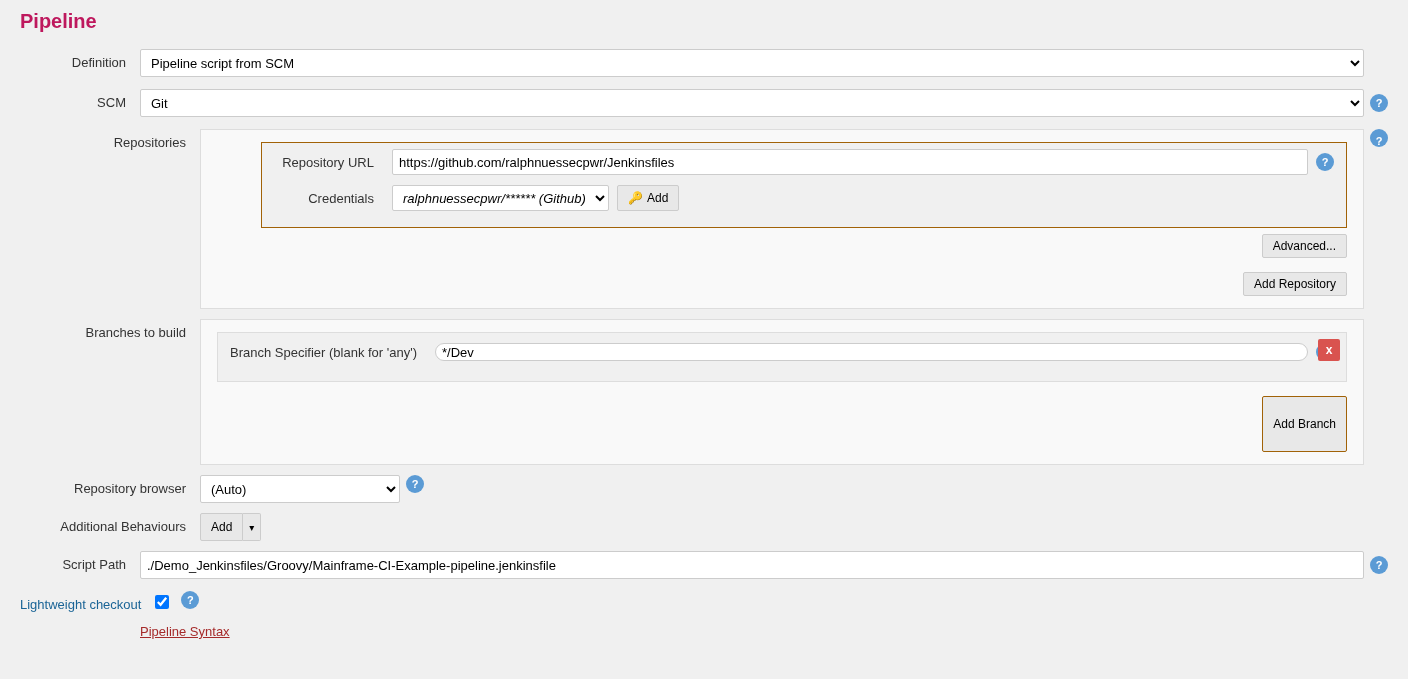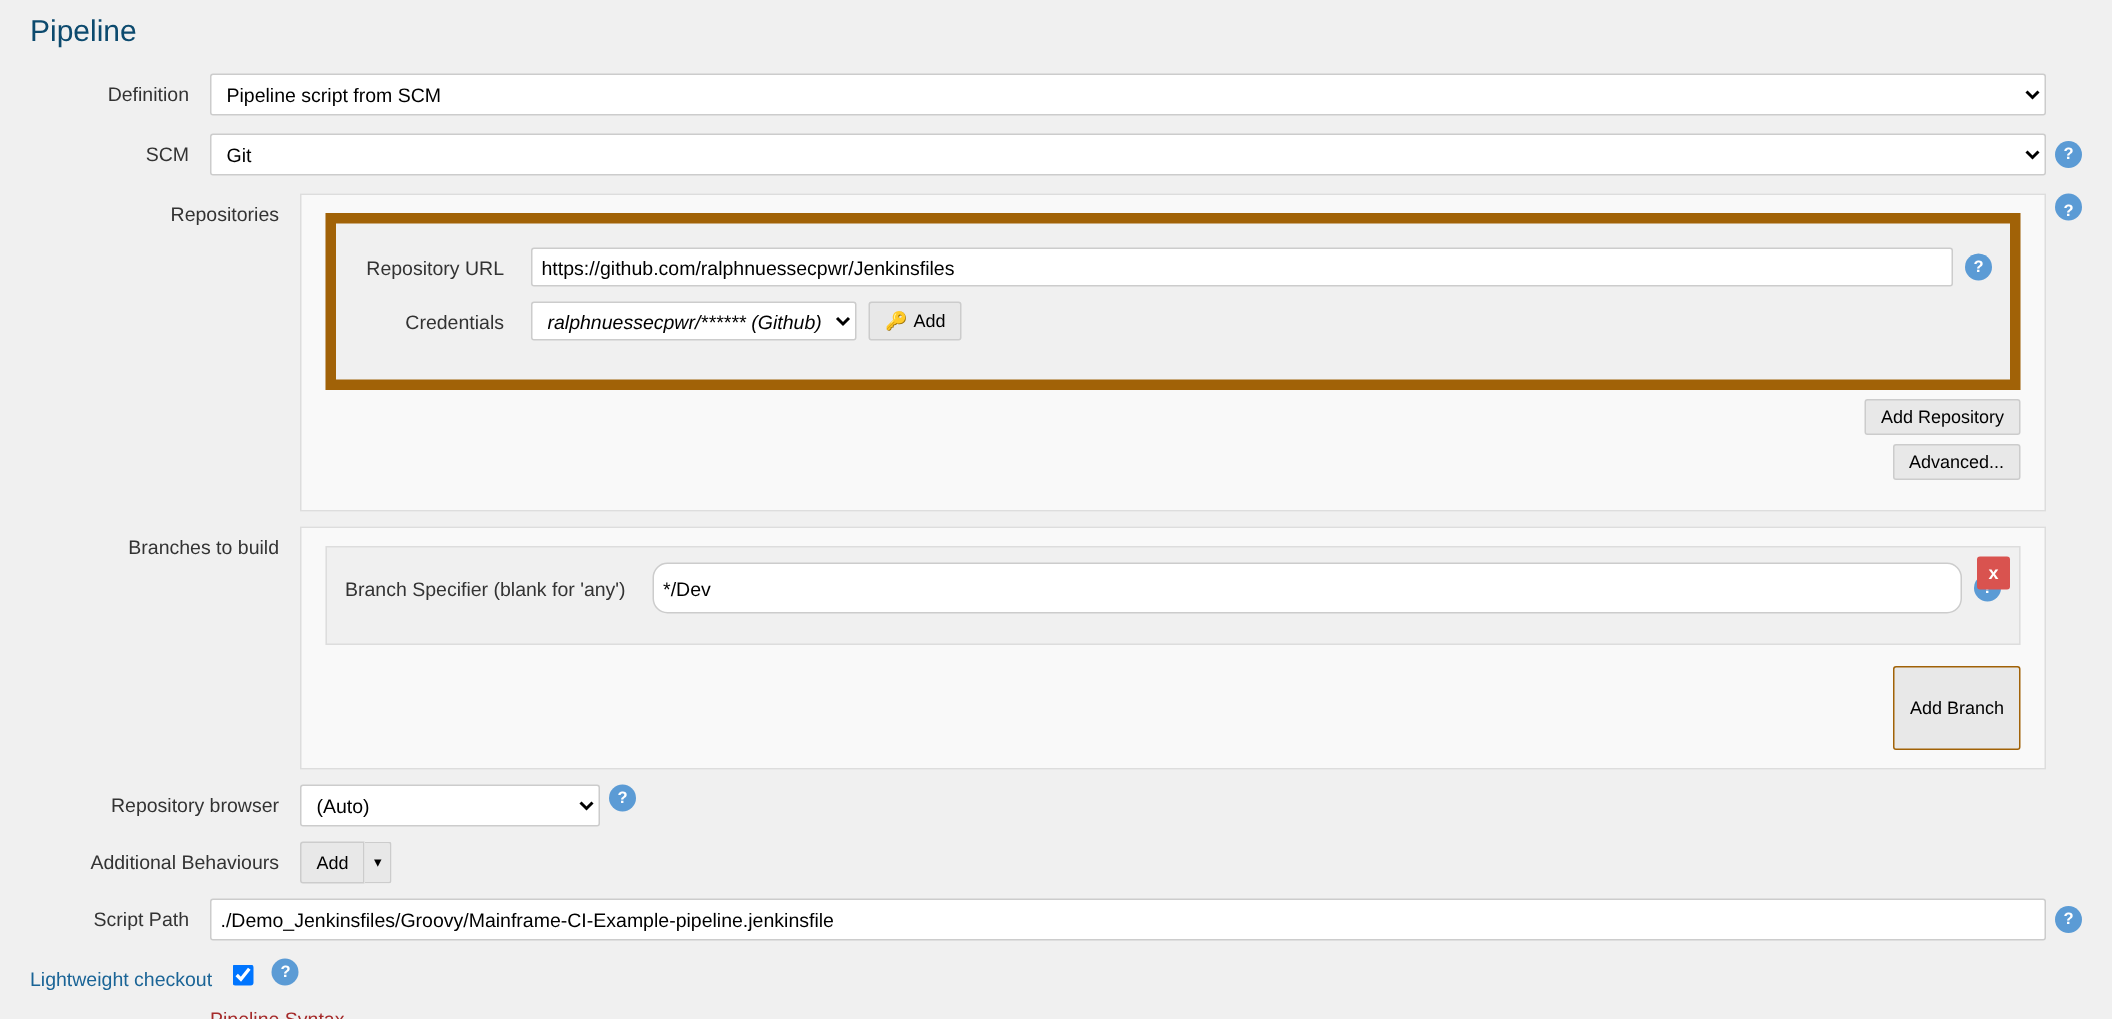--- a/index.html
+++ b/index.html
@@ -5,23 +5,23 @@
     * { box-sizing: border-box; margin: 0; padding: 0; }
     body {
       font-family: Arial, sans-serif;
       font-size: 13px;
       background: #f0f0f0;
       color: #333;
       padding: 10px 20px;
     }
     h1 {
       font-size: 20px;
-      font-weight: normal;
+      font-weight: bold;
       margin-bottom: 16px;
-      color: #0c4a6e;
+      color: #be185d;
     }
     .form-section {
       background: #f0f0f0;
     }
     .form-row {
       display: flex;
       align-items: flex-start;
       margin-bottom: 12px;
     }
     .form-label {
@@ -74,22 +74,23 @@
     }
     .repositories-block {
       border: 1px solid #ddd;
       background: #f9f9f9;
       padding: 12px 16px;
       flex: 1;
       position: relative;
     }
     .repo-inner {
       background: #f0f0f0;
-      border: 7px solid #a16207;
-      padding: 16px 12px;
+      border: 1px solid #a16207;
+      padding: 6px 12px;
+      margin-left: 44px;
     }
     .inner-row {
       display: flex;
       align-items: center;
       margin-bottom: 10px;
       gap: 8px;
     }
     .inner-label {
       min-width: 110px;
       text-align: right;
@@ -309,42 +310,42 @@
                 <option>ralphnuessecpwr/****** (Github)</option>
               </select>
               <button class="add-btn">
                 <span>🔑</span>
                 <span>Add</span>
               </button>
             </div>
           </div>
 
           <div class="right-align-btn">
+            <button class="advanced-btn">Advanced...</button>
+          </div>
+
+          <div class="right-align-btn">
             <button class="add-repo-btn">Add Repository</button>
-          </div>
-
-          <div class="right-align-btn">
-            <button class="advanced-btn">Advanced...</button>
           </div>
         </div>
         <span class="help-icon right-help">?</span>
       </div>
     </div>
   </div>
 
   <div class="sub-row" style="margin-top:6px">
     <div class="sub-label">Branches to build</div>
     <div class="sub-content">
       <div class="section-with-help">
         <div class="branches-block" style="flex:1">
           <div class="branch-inner">
             <button class="x-btn">x</button>
             <div class="inner-row">
               <div class="inner-label">Branch Specifier (blank for 'any')</div>
-              <input type="text" style="flex: 1 1 0%; height: 34px; border-radius: 10px;" value="*/Dev">
+              <input type="text" style="flex: 1 1 0%; height: 18px; border-radius: 10px;" value="*/Dev">
               <span class="help-icon">?</span>
             </div>
           </div>
           <div class="right-align-btn">
             <button class="add-branch-btn">Add Branch</button>
           </div>
         </div>
         <span class="help-icon right-help" style="visibility:hidden">?</span>
       </div>
     </div>

